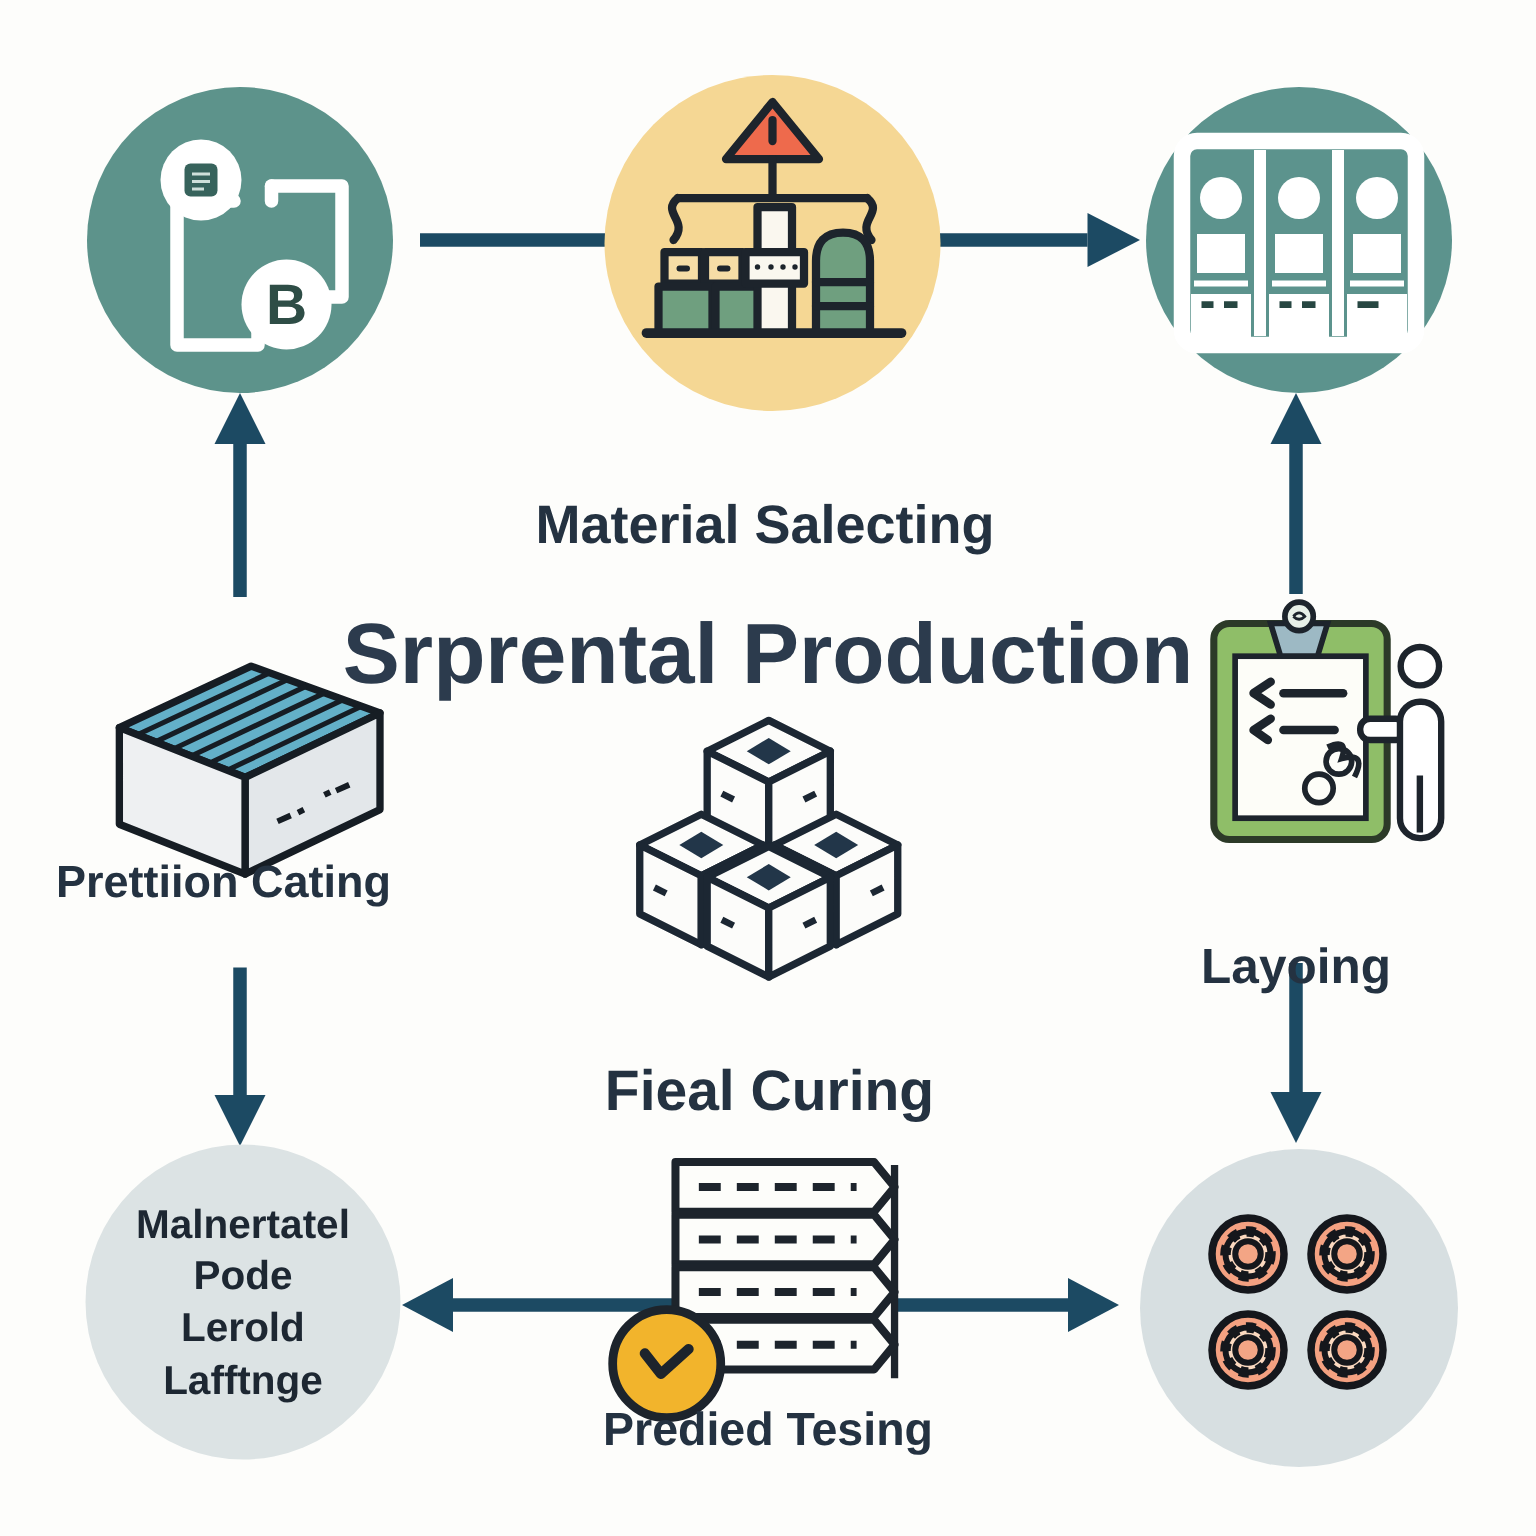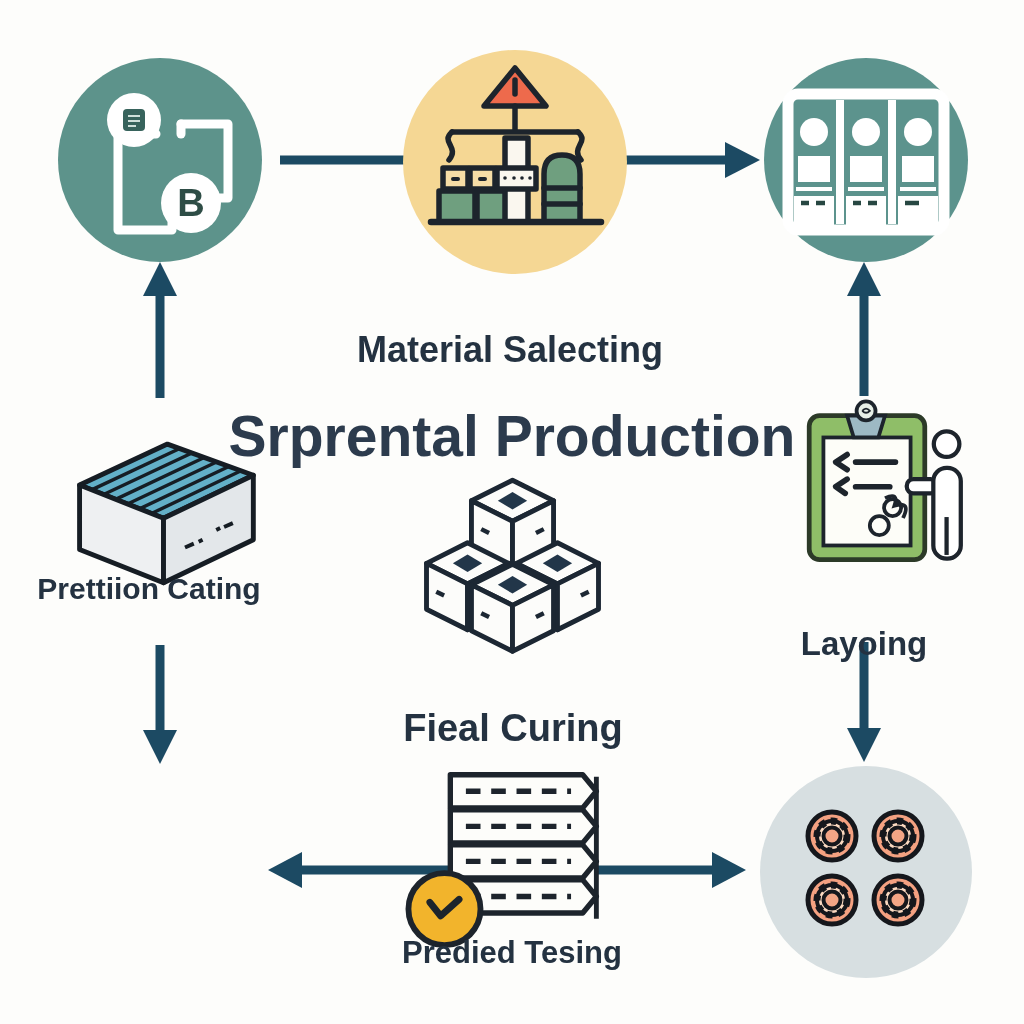--- a/index.html
+++ b/index.html
@@ -216,20 +216,26 @@
         <path d="M62 27 H170"></path>
         <path d="M62 63 H170"></path>
         <path d="M62 99 H170"></path>
         <path d="M62 135 H170"></path>
       </g>
       <circle cx="40" cy="148" r="37" fill="#f2b42c" stroke="#1d242c" stroke-width="6"></circle>
       <path d="M25 141 l11 14 l19 -17" fill="none" stroke="#1d242c" stroke-width="7" stroke-linecap="round" stroke-linejoin="round"></path>
     </svg>
   </div>
 
+  <div class="circle c-bottomleft">
+    <div class="pool-line">Malnertatel</div>
+    <div class="pool-line">Pode</div>
+    <div class="pool-line">Lerold</div>
+    <div class="pool-line">Lafftnge</div>
+  </div>
 
   <div class="circle c-bottomright">
     <svg width="160" height="160" viewBox="0 0 160 160">
       <g transform="translate(46,44)">
         <circle r="24" fill="#f4a181" stroke="#15171c" stroke-width="5"></circle>
         <circle r="15" fill="#fbd9c0" stroke="#15171c" stroke-width="4"></circle>
         <circle r="15" fill="none" stroke="#15171c" stroke-width="7" stroke-dasharray="6 5.5"></circle>
         <circle r="8.5" fill="#f3a585" stroke="#15171c" stroke-width="4"></circle>
       </g>
       <g transform="translate(112,44)">

